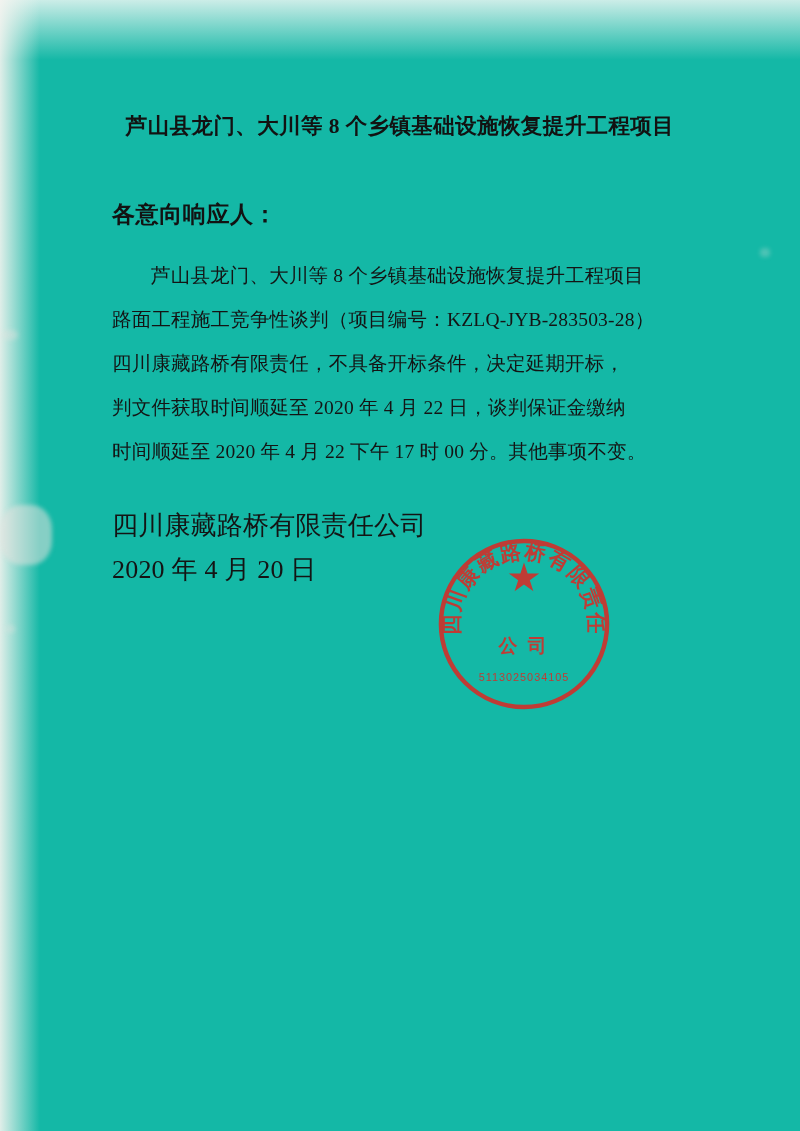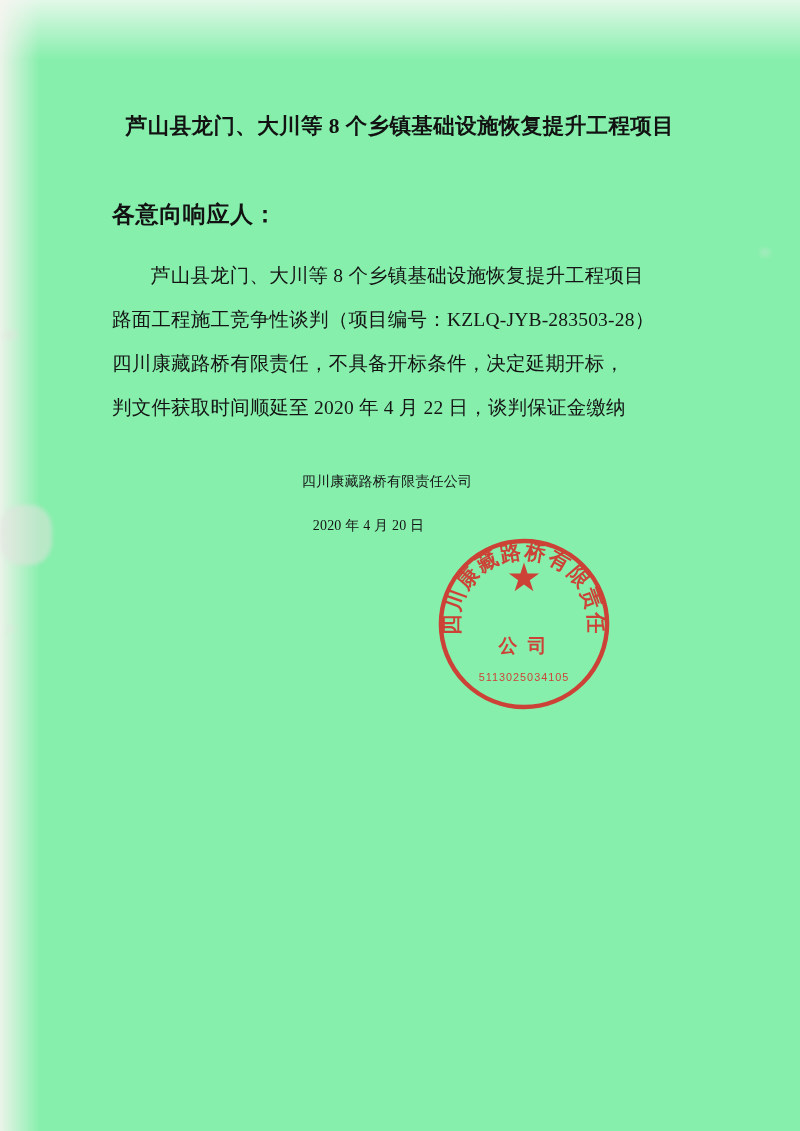--- a/index.html
+++ b/index.html
@@ -13,21 +13,21 @@
     font-family: "Liberation Serif", "DejaVu Serif", serif;
     color: #1a1a1a;
     overflow: hidden;
   }
 
   
   .page {
     position: relative;
     width: 800px;
     height: 1131px;
-    background: #86efac;
+    background: #14b8a6;
     overflow: hidden;
   }
 
   
   .scan-tint {
     position: absolute;
     inset: 0;
     background:
       linear-gradient(90deg, rgba(246,244,240,0.9) 0px, rgba(255,255,255,0) 40px),
       linear-gradient(180deg, rgba(250,250,248,0.8) 0px, rgba(255,255,255,0) 60px);
@@ -96,22 +96,22 @@
   }
   .body-text .ln.first {
     text-indent: 39px;
   }
 
   
   .signature {
     position: relative;
     margin: 0;
     padding-top: 30px;
-    text-align: center;
-    font-size: 14px;
+    text-align: left;
+    font-size: 26px;
     line-height: 44px;
     letter-spacing: 0.2px;
     color: #141414;
   }
   .signature .sig-line {
     display: block;
     padding-right: 26px;
   }
   .signature .sig-line.date {
     padding-right: 63px;
@@ -159,20 +159,21 @@
       <span class="line l1">芦山县龙门、大川等 8 个乡镇基础设施恢复提升工程项目</span>
     </h1>
 
     <p class="salutation">各意向响应人：</p>
 
     <div class="body-text">
       <span class="ln first">芦山县龙门、大川等 8 个乡镇基础设施恢复提升工程项目</span>
       <span class="ln">路面工程施工竞争性谈判（项目编号：KZLQ-JYB-283503-28）</span>
       <span class="ln">四川康藏路桥有限责任，不具备开标条件，决定延期开标，</span>
       <span class="ln">判文件获取时间顺延至 2020 年 4 月 22 日，谈判保证金缴纳</span>
+      <span class="ln">时间顺延至 2020 年 4 月 22 下午 17 时 00 分。其他事项不变。</span>
     </div>
 
     <div class="signature">
       <span class="sig-line company">四川康藏路桥有限责任公司</span>
       <span class="sig-line date">2020 年 4 月 20 日</span>
     </div>
 
   </div>
 
   <div class="seal">

